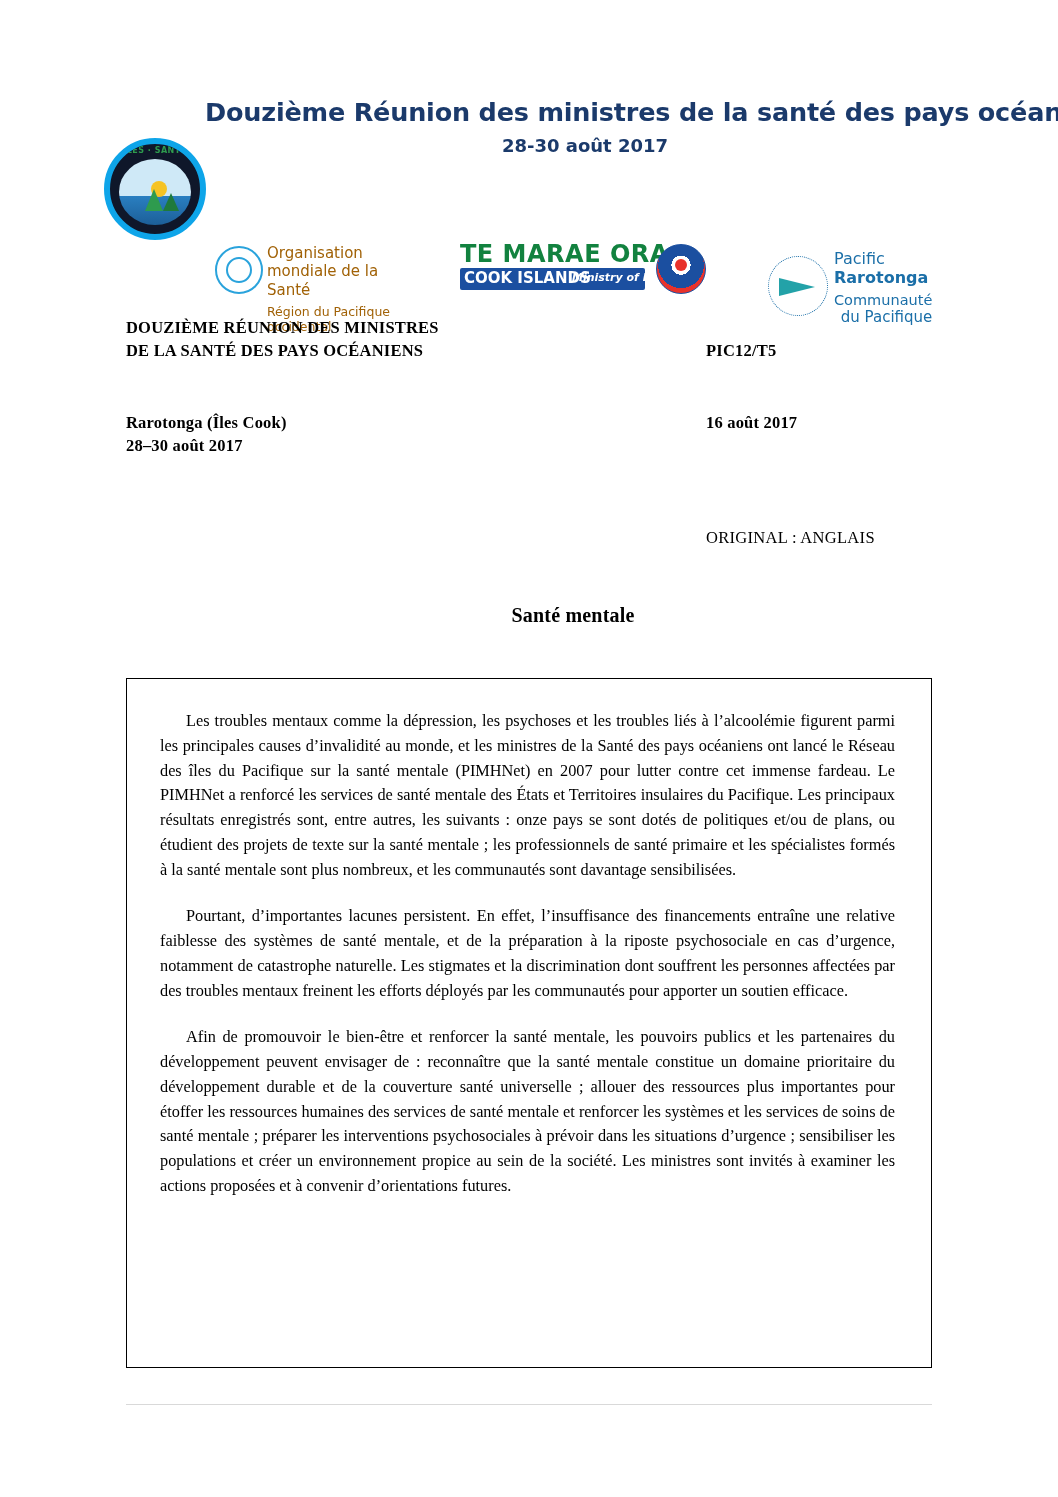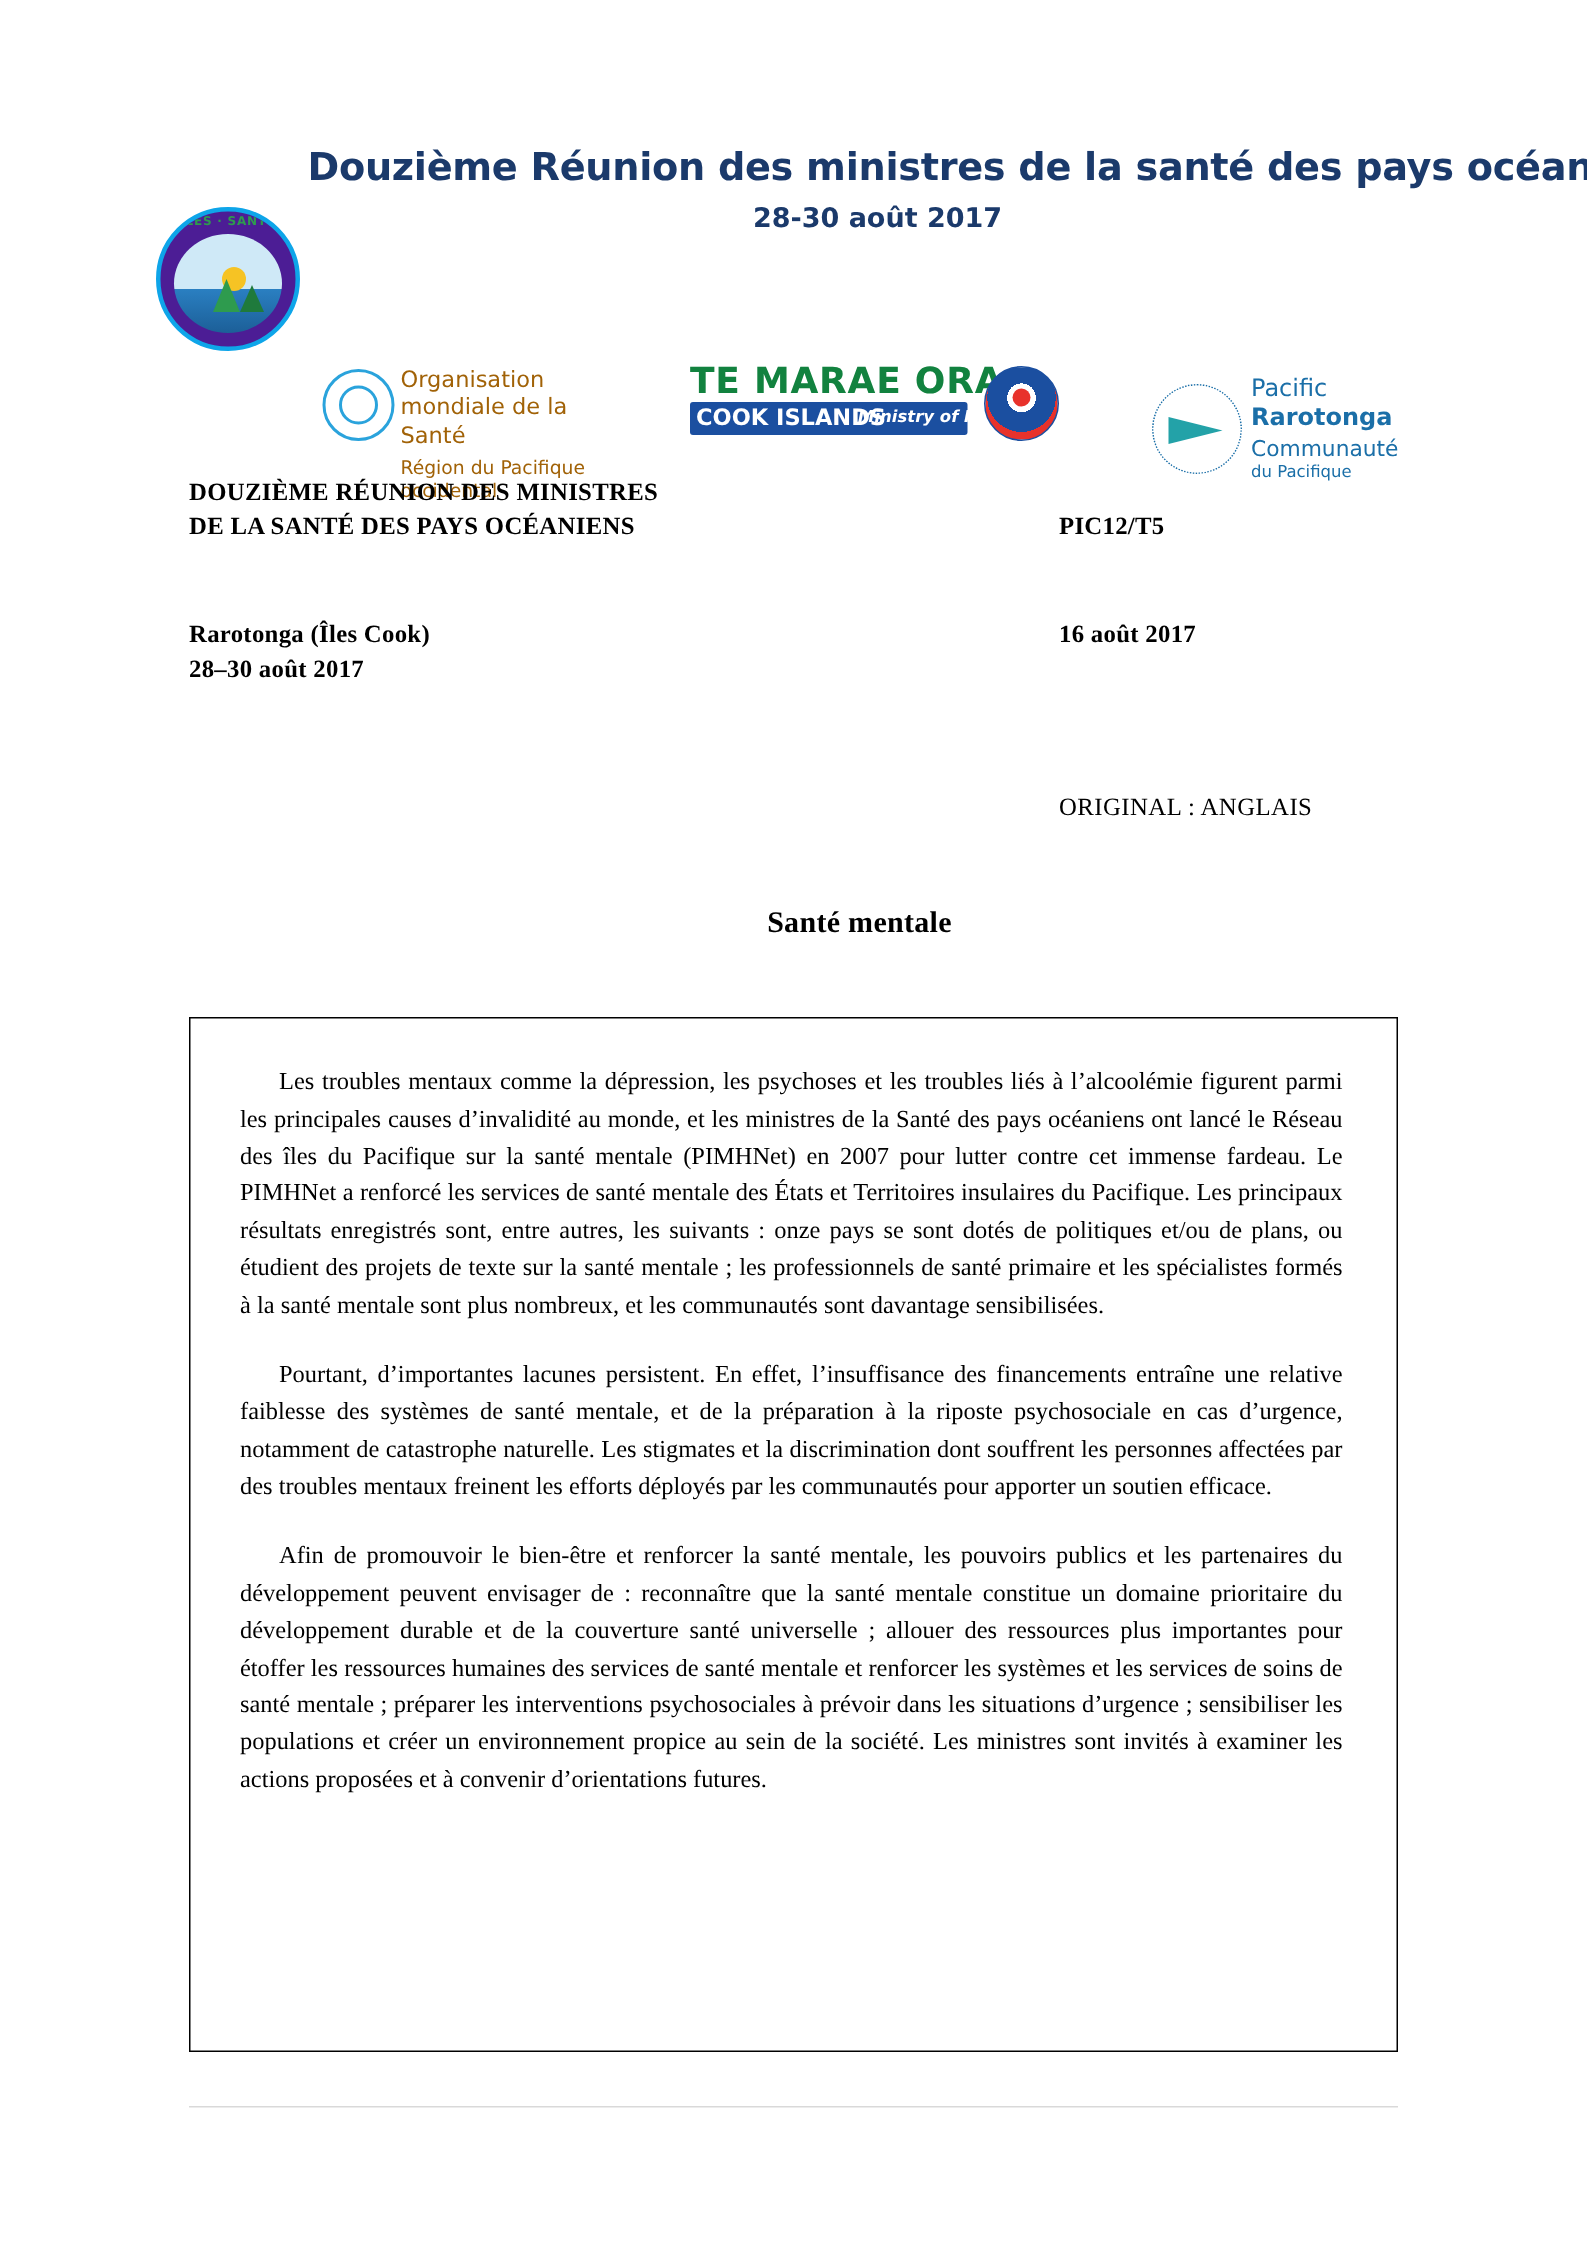--- a/index.html
+++ b/index.html
@@ -49,22 +49,22 @@
   }
 
   
   .logo-islands {
     position: absolute;
     left: 104px;
     top: 76px;
     width: 90px;
     height: 90px;
     border-radius: 50%;
-    border: 3px solid #0ea5e9;
-    background: #4c1d95;
+    border: 6px solid #0ea5e9;
+    background: #0f172a;
     overflow: hidden;
   }
   .logo-islands .ring-text {
     position: absolute;
     left: 0; top: 2px;
     width: 90px;
     text-align: center;
     font-family: "DejaVu Sans", sans-serif;
     font-size: 8px;
     font-weight: bold;
@@ -223,21 +223,21 @@
   .logo-spc .spc-text {
     position: absolute;
     left: 66px; top: 0;
     font-family: "DejaVu Sans", sans-serif;
     color: #1b6fa8;
     line-height: 1.18;
   }
   .logo-spc .spc-l1 { font-size: 16px; }
   .logo-spc .spc-l2 { font-size: 16px; font-weight: bold; }
   .logo-spc .spc-l3 { font-size: 14.5px; margin-top: 4px; }
-  .logo-spc .spc-l4 { font-size: 11px; }
+  .logo-spc .spc-l4 { font-size: 15px; text-align: right; }
 
   
   .meta {
     position: absolute;
     left: 126px;
     top: 316px;
     width: 806px;
     font-weight: bold;
     font-size: 16.5px;
     color: #000000;

